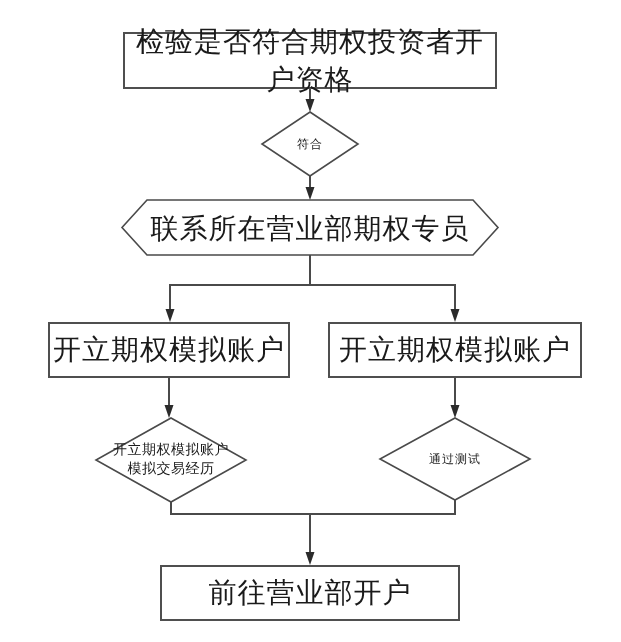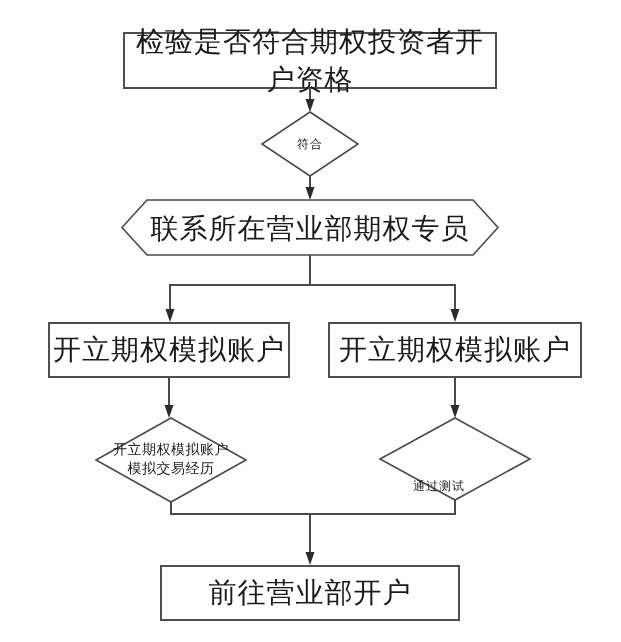--- a/index.html
+++ b/index.html
@@ -81,16 +81,16 @@
 
   <div class="node-label fs-big" style="left:122px;top:200px;width:376px;height:58px;">联系所在营业部期权专员</div>
 
   <div class="node-label fs-big" style="left:48px;top:322px;width:242px;height:56px;">开立期权模拟账户</div>
 
   <div class="node-label fs-big" style="left:328px;top:322px;width:254px;height:56px;">开立期权模拟账户</div>
 
   <div class="node-label fs-small pre" style="left:96px;top:430px;width:150px;height:60px;">开立期权模拟账户
 模拟交易经历</div>
 
-  <div class="node-label fs-mid" style="left:364px;top:443px;width:150px;height:32px;margin-top:27px;">通过测试</div>
+  <div class="node-label fs-mid" style="left:380px;top:443px;width:150px;height:32px;">通过测试</div>
 
   <div class="node-label fs-big" style="left:160px;top:565px;width:300px;height:56px;">前往营业部开户</div>
 </div>
 
 </body></html>

